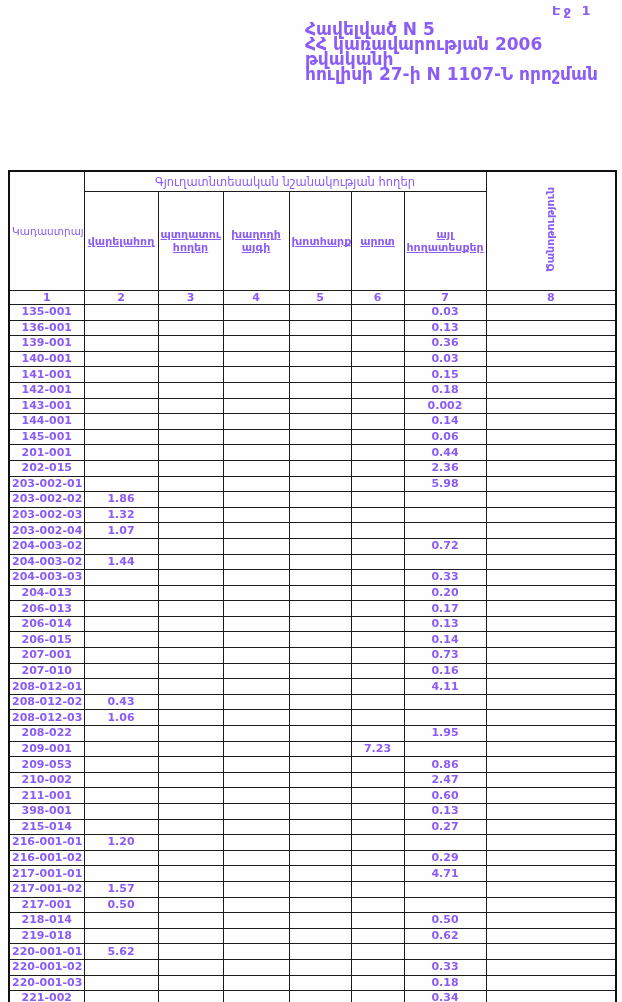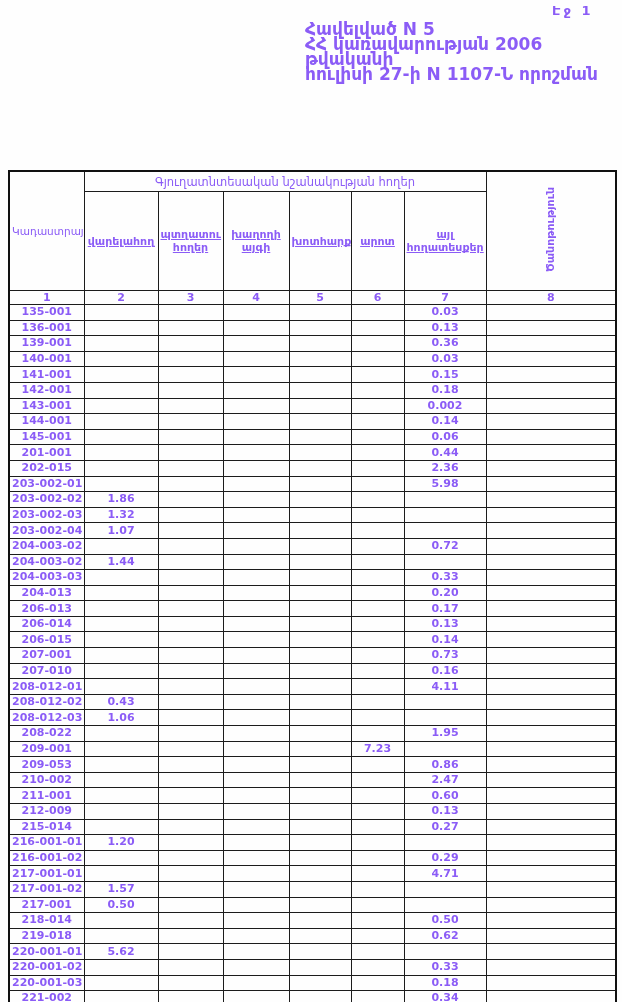--- a/index.html
+++ b/index.html
@@ -416,21 +416,21 @@
           <td>211-001</td>
           <td></td>
           <td></td>
           <td></td>
           <td></td>
           <td></td>
           <td>0.60</td>
           <td class="note-cell"></td>
         </tr>
         <tr>
-          <td>212-009</td>
+          <td>398-001</td>
           <td></td>
           <td></td>
           <td></td>
           <td></td>
           <td></td>
           <td>0.13</td>
           <td class="note-cell"></td>
         </tr>
         <tr>
           <td>215-014</td>

